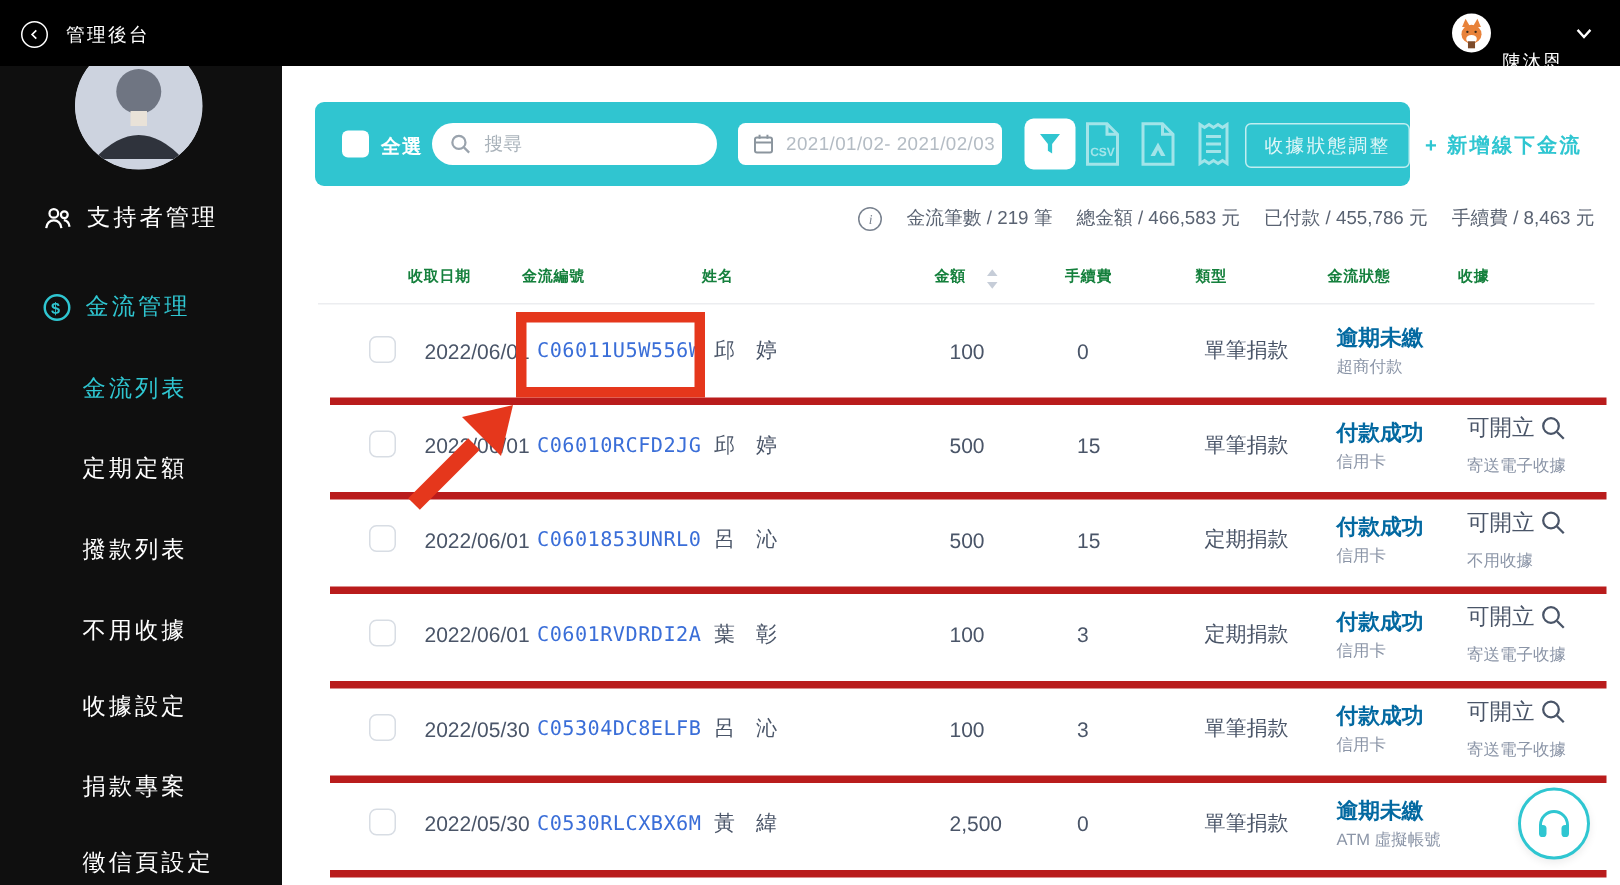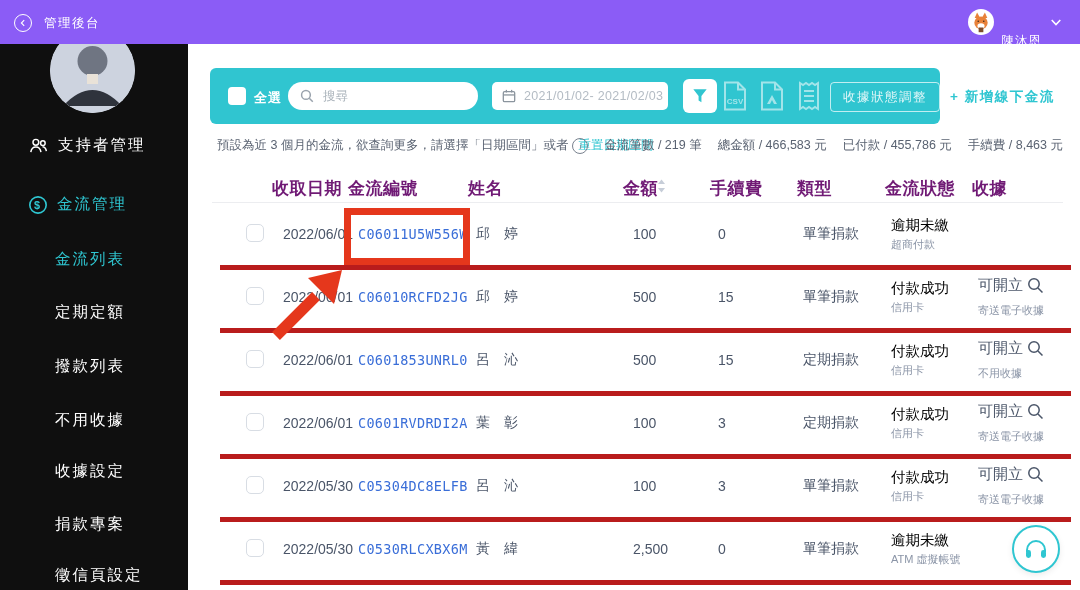--- a/index.html
+++ b/index.html
@@ -1,20 +1,20 @@
 <!DOCTYPE html>
 <html><head>
 <meta charset="utf-8">
 <style>
   html,body{margin:0;padding:0;background:#fff;}
   #app{position:relative;width:1080px;height:590px;overflow:hidden;background:#fff;
        font-family:"Liberation Sans","DejaVu Sans",sans-serif;}
 
   
-  .topbar{position:absolute;left:0;top:0;width:1080px;height:44px;background:#8b5cf6;z-index:50;}
+  .topbar{position:absolute;left:0;top:0;width:1080px;height:44px;background:#000000;z-index:50;}
   .back-btn{position:absolute;left:14px;top:14px;width:16px;height:16px;border:1.3px solid #fff;
             border-radius:50%;display:flex;align-items:center;justify-content:center;cursor:pointer;}
   .tb-title{position:absolute;left:44px;top:15px;color:#fff;font-size:12.5px;letter-spacing:1.5px;}
   .user-menu{position:absolute;right:18px;top:8px;height:28px;display:flex;align-items:center;gap:8px;cursor:pointer;}
   .user-avatar{width:26px;height:26px;border-radius:50%;background:#fff;overflow:hidden;display:flex;align-items:center;justify-content:center;}
   .user-name{color:#fff;font-size:12.5px;letter-spacing:1px;margin-top:39px;}
 
   
   .sidebar{position:absolute;left:0;top:44px;width:188px;height:546px;background:#0f0f0f;z-index:40;}
   .profile-avatar{position:absolute;left:50px;top:-16px;width:85px;height:85px;border-radius:50%;
@@ -49,35 +49,35 @@
   
   .notice{position:absolute;left:217px;top:137px;font-size:12.5px;color:#5a6372;display:flex;gap:10px;white-space:nowrap;}
   .notice .lnk{color:#2fc6d1;cursor:pointer;}
   .stats{position:absolute;top:137px;right:17px;display:flex;align-items:center;gap:16px;
          font-size:12.5px;color:#5a6372;white-space:nowrap;}
   .info-ic{width:14px;height:14px;border:1.2px solid #79828f;border-radius:50%;color:#79828f;
            font-size:9px;display:flex;align-items:center;justify-content:center;font-family:"Liberation Serif",serif;font-style:italic;}
 
   
   .thead{position:absolute;left:212px;top:168px;width:851px;height:34px;border-bottom:1px solid #ecedf0;}
-  .th{position:absolute;top:9px;font-size:17px;font-weight:bold;color:#701a75;letter-spacing:0.5px;}
+  .th{position:absolute;top:9px;font-size:10px;font-weight:bold;color:#15803d;letter-spacing:0.5px;}
   .sort{position:absolute;top:11px;cursor:pointer;}
   .trow{position:absolute;left:220px;width:851px;height:63px;border-bottom:5px solid #b91c1c;}
   .cb{position:absolute;left:26px;top:22px;width:18px;height:18px;border:1.5px solid #d8dde4;border-radius:5px;background:#fff;cursor:pointer;box-sizing:border-box;}
   .td{position:absolute;top:50%;transform:translateY(-50%);font-size:14px;color:#4a5568;white-space:nowrap;}
   .td.date{left:63px;}
   .td.id{left:138px;font-family:"DejaVu Sans Mono","Liberation Mono",monospace;font-size:13.5px;
          color:#3a6ed8;letter-spacing:0.3px;cursor:pointer;}
   .td.nm-s{left:256px;}
   .td.nm-g{left:284px;}
   .td.amt{left:413px;}
   .td.fee{left:498px;}
   .td.typ{left:583px;}
   .td.st{left:671px;display:flex;flex-direction:column;gap:2px;}
-  .stm{font-size:14.5px;color:#000000;}
+  .stm{font-size:14.5px;color:#0369a1;font-weight:bold;}
   .sts{font-size:11px;color:#8b95a7;}
   .td.rc{left:758px;display:flex;flex-direction:column;gap:8px;}
   .rcm{font-size:15px;color:#4a5568;display:flex;align-items:center;gap:4px;}
   .rcs{font-size:11px;color:#8b95a7;}
 
   
   .support-btn{position:absolute;left:1012px;top:525px;width:48px;height:48px;border-radius:50%;background:#fff;
                border:2px solid #2fc6d1;box-sizing:border-box;display:flex;align-items:center;justify-content:center;
                z-index:55;cursor:pointer;box-shadow:0 2px 6px rgba(0,0,0,0.08);}
   .hl-box{position:absolute;left:344px;top:208px;width:126px;height:57px;border:7px solid #e5371c;
@@ -209,24 +209,20 @@
           <line x1="8" y1="10" x2="18" y2="10" stroke="#fff" stroke-width="2"></line>
           <line x1="8" y1="15" x2="18" y2="15" stroke="#fff" stroke-width="2"></line>
           <line x1="8" y1="20" x2="18" y2="20" stroke="#fff" stroke-width="2"></line>
         </svg>
     </span>
     <div class="tb-adjust">收據狀態調整</div>
   </div>
 
   <div class="add-btn">+ 新增線下金流</div>
 
-  <div class="notice">
-    <span>預設為近 3 個月的金流，欲查詢更多，請選擇「日期區間」或者</span>
-    <span class="lnk">重置日期區間</span>
-  </div>
   <div class="stats">
     <span class="info-ic">i</span>
   <span>金流筆數 / 219 筆</span>
       <span>總金額 / 466,583 元</span>
       <span>已付款 / 455,786 元</span>
       <span>手續費 / 8,463 元</span>
     </div>
 
   <div class="thead">
       <span class="th" style="left: 60px;">收取日期</span>

